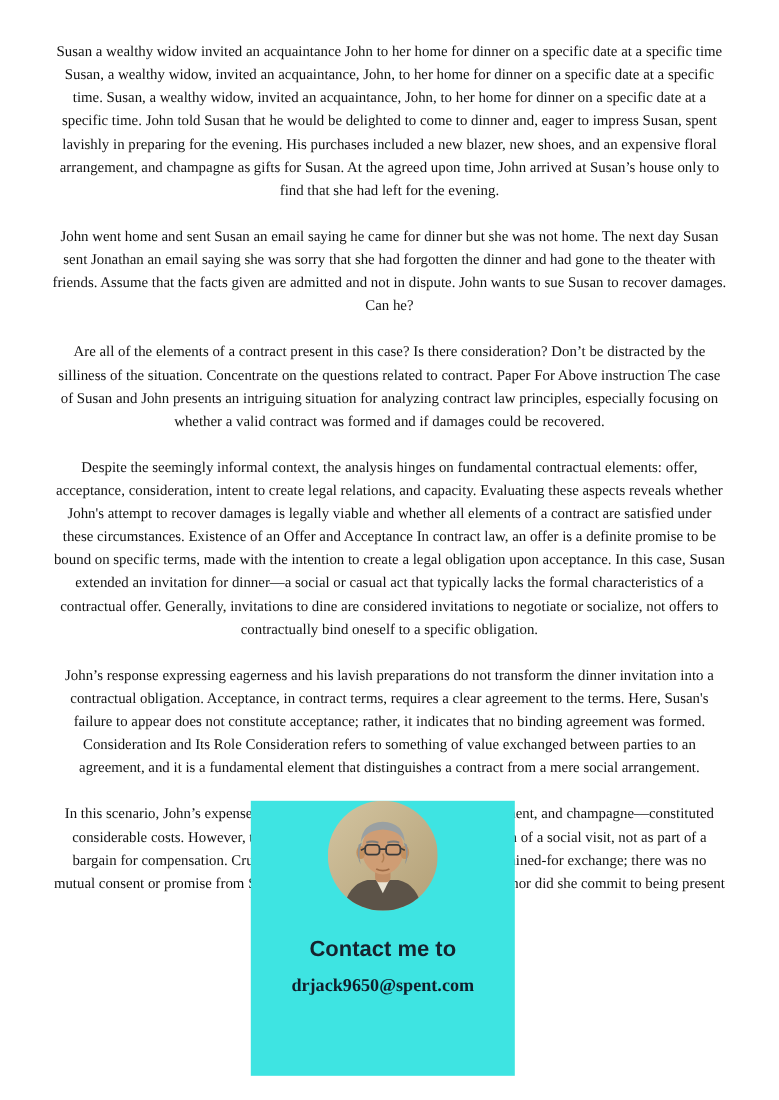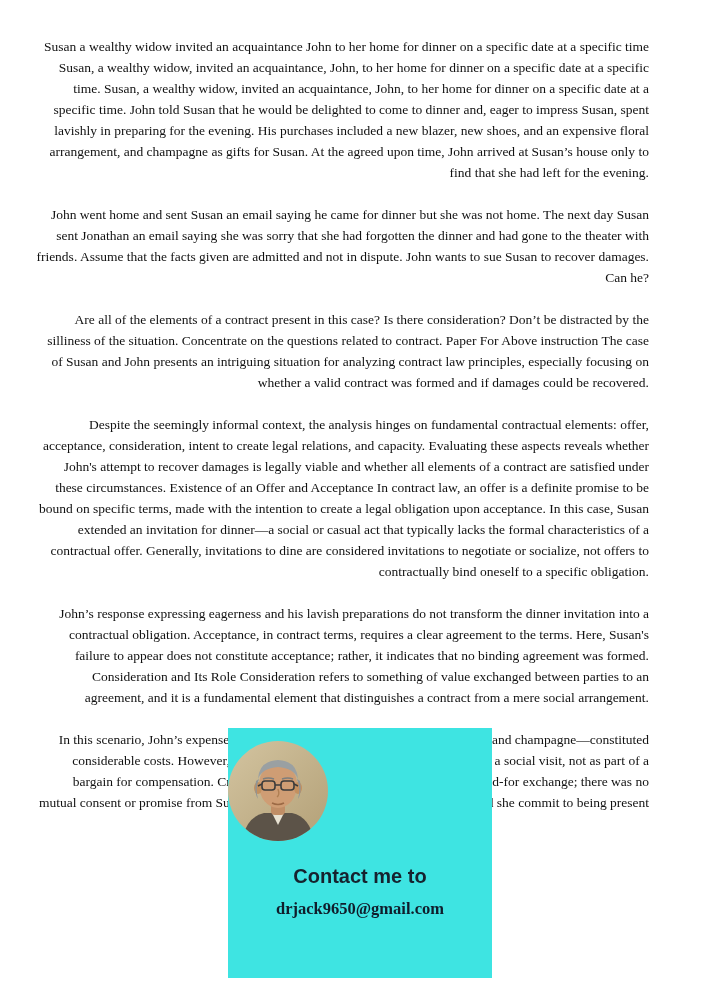--- a/index.html
+++ b/index.html
@@ -10,42 +10,42 @@
   .page {
     position: relative;
     width: 708px;
     height: 1000px;
     background: #ffffff;
     overflow: hidden;
     font-family: "Liberation Serif", serif;
   }
   .content {
     position: absolute;
-    left: 35px;
+    left: 47px;
     top: 36px;
     width: 614px;
     color: #111111;
     font-size: 13.5px;
     line-height: 21px;
-    text-align: right;
+    text-align: center;
   }
   .content p {
     margin: 0 0 21px 0;
   }
   .ad {
     position: absolute;
     left: 228px;
     top: 728px;
-    width: 264px;
+    width: 240px;
     height: 250px;
     background: #3ee4e2;
     display: flex;
     flex-direction: column;
+    align-items: center;
     box-sizing: border-box;
-    padding-top: 13px;
   }
   .avatar {
     width: 100px;
     height: 100px;
     border-radius: 50%;
     overflow: hidden;
     flex-shrink: 0;
   }
   .avatar svg {
     display: block;
@@ -118,16 +118,16 @@
         <line x1="66" y1="43" x2="70" y2="45" stroke="#3b3b3b" stroke-width="1.4"></line>
 
         <path d="M 35 38 Q 40 36 46 38" stroke="#7e7e7c" stroke-width="1.6" fill="none"></path>
         <path d="M 54 38 Q 60 36 65 38" stroke="#7e7e7c" stroke-width="1.6" fill="none"></path>
 
         <path d="M 50 48 Q 52 54 49 56" stroke="#b07f53" stroke-width="1.4" fill="none"></path>
         <path d="M 44 62 Q 50 65 56 62" stroke="#9c6a45" stroke-width="1.6" fill="none"></path>
       </svg>
     </div>
     <div class="ad-line1">Contact me to</div>
-    <div class="ad-email">drjack9650@gmail.com</div>
+    <div class="ad-email">drjack9650@spent.com</div>
   </div>
 
 </div>
 
 </body></html>

